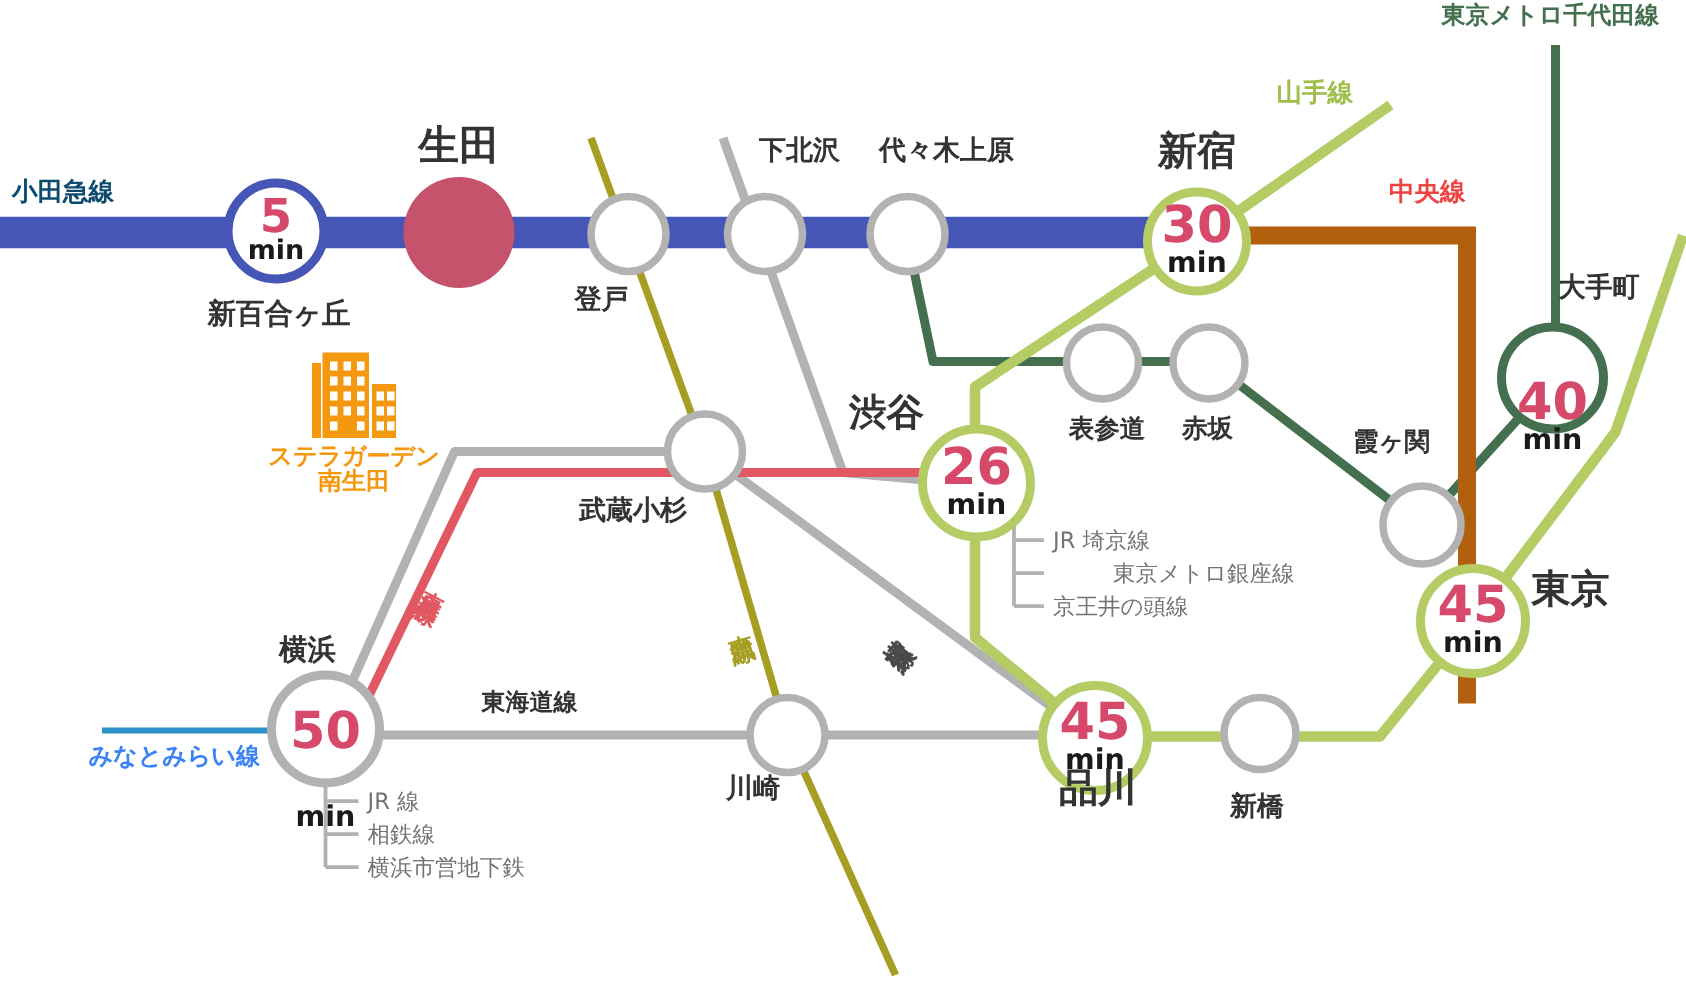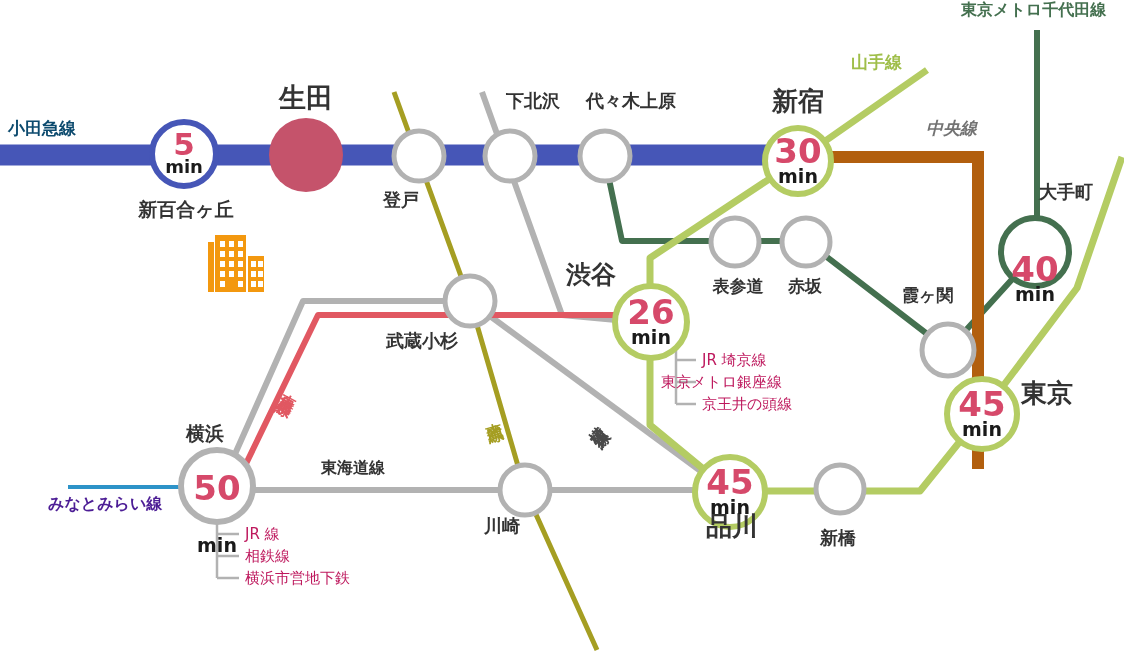--- a/index.html
+++ b/index.html
@@ -12,21 +12,21 @@
   .sm{font-size:17px;}
   .line-name{font-size:17px;}
   .cx{transform:translateX(-50%);}
   .vert{writing-mode:vertical-rl;letter-spacing:2px;font-size:16px;}
   .badge{position:absolute;transform:translate(-50%,-50%);display:flex;flex-direction:column;
          align-items:center;justify-content:center;text-align:center;}
   .badge .num{font-size:34px;font-weight:bold;color:#d6496a;line-height:0.88;}
   .badge .unit{font-size:19px;font-weight:bold;color:#1a1a1a;line-height:1;}
   .badge-sm .num{font-size:31px;}
   .badge-sm .unit{font-size:18px;}
-  .xfer{position:absolute;font-size:15px;color:#be185d;font-weight:normal;white-space:nowrap;line-height:1;}
+  .xfer{position:absolute;font-size:15px;color:#737373;font-weight:normal;white-space:nowrap;line-height:1;}
   .prop{position:absolute;transform:translateX(-50%);color:#f3980f;font-weight:bold;
         font-size:16px;text-align:center;line-height:1.05;white-space:nowrap;}
 </style>
 </head>
 <body>
 
 <div id="stage">
 
   <svg id="rail-svg" width="1124" height="654" viewBox="0 0 1124 654">
 
@@ -91,23 +91,23 @@
         <rect x="251" y="271" width="5" height="6"></rect>
           <rect x="258" y="271" width="5" height="6"></rect>
         <rect x="251" y="281" width="5" height="6"></rect>
           <rect x="258" y="281" width="5" height="6"></rect>
       </g>
     </g>
   </svg>
 
   <div class="lbl line-name" style="left:8px;top:119px;color:#0c4a6e;">小田急線</div>
   <div class="lbl line-name" style="left:851px;top:53px;color:#9fbe49;">山手線</div>
-  <div class="lbl line-name" style="left:926px;top:119px;color:#737373;font-style:italic;">中央線</div>
+  <div class="lbl line-name" style="left:926px;top:119px;color:#ef4444;">中央線</div>
   <div class="lbl" style="left:961px;top:1px;font-size:16px;color:#44704f;">東京メトロ千代田線</div>
-  <div class="lbl" style="left:48px;top:495px;font-size:16px;color:#4c1d95;">みなとみらい線</div>
+  <div class="lbl" style="left:59px;top:495px;font-size:16px;color:#3b82f6;">みなとみらい線</div>
   <div class="lbl" style="left:321px;top:459px;font-size:16px;">東海道線</div>
   <div class="lbl vert" style="left:295px;top:388px;color:#e15862;transform:translate(-50%,-50%) rotate(28deg);">東急東横線</div>
   <div class="lbl vert" style="left:489px;top:414px;color:#a59e22;transform:translate(-50%,-50%) rotate(-16deg);">南武線</div>
   <div class="lbl vert" style="left:584px;top:425px;color:#4a4a4a;transform:translate(-50%,-50%) rotate(-50deg);">横須賀線</div>
 
   <div class="lbl cx" style="left:186px;top:199px;font-size:19px;">新百合ヶ丘</div>
   <div class="lbl cx" style="left:306px;top:82px;font-size:27px;">生田</div>
   <div class="lbl st" style="left:383px;top:190px;">登戸</div>
   <div class="lbl st cx" style="left:533px;top:91px;">下北沢</div>
   <div class="lbl st cx" style="left:631px;top:91px;">代々木上原</div>
@@ -117,20 +117,24 @@
   <div class="lbl sm cx" style="left:805px;top:277px;">赤坂</div>
   <div class="lbl sm" style="left:902px;top:286px;">霞ヶ関</div>
   <div class="lbl" style="left:566px;top:261px;font-size:25px;">渋谷</div>
   <div class="lbl st" style="left:386px;top:331px;">武蔵小杉</div>
   <div class="lbl" style="left:186px;top:423px;font-size:19px;">横浜</div>
   <div class="lbl st" style="left:484px;top:516px;">川崎</div>
   <div class="lbl big cx" style="left:732px;top:512px;">品川</div>
   <div class="lbl st cx" style="left:838px;top:528px;">新橋</div>
   <div class="lbl big" style="left:1021px;top:379px;">東京</div>
 
+  <div class="prop" style="left:236px;top:296px;">
+    <div>ステラガーデン</div>
+    <div>南生田</div>
+  </div>
 
   <div class="badge badge-sm" style="left:184px;top:154px;">
     <span class="num">5</span>
     <span class="unit">min</span>
   </div>
   <div class="badge" style="left:798px;top:161px;">
     <span class="num">30</span>
     <span class="unit">min</span>
   </div>
   <div class="badge" style="left:651px;top:322px;">
@@ -148,19 +152,19 @@
   <div class="badge" style="left:730px;top:492px;">
     <span class="num">45</span>
     <span class="unit">min</span>
   </div>
   <div class="badge" style="left:217px;top:514px;gap:32px;">
     <span class="num">50</span>
     <span class="unit">min</span>
   </div>
 
   <div class="xfer" style="left:702px;top:353px;">JR 埼京線</div>
-  <div class="xfer" style="left:661px;top:375px;">東京メトロ銀座線</div>
+  <div class="xfer" style="left:742px;top:375px;">東京メトロ銀座線</div>
   <div class="xfer" style="left:702px;top:397px;">京王井の頭線</div>
   <div class="xfer" style="left:245px;top:527px;">JR 線</div>
   <div class="xfer" style="left:245px;top:549px;">相鉄線</div>
   <div class="xfer" style="left:245px;top:571px;">横浜市営地下鉄</div>
 
 </div>
 
 </body></html>

